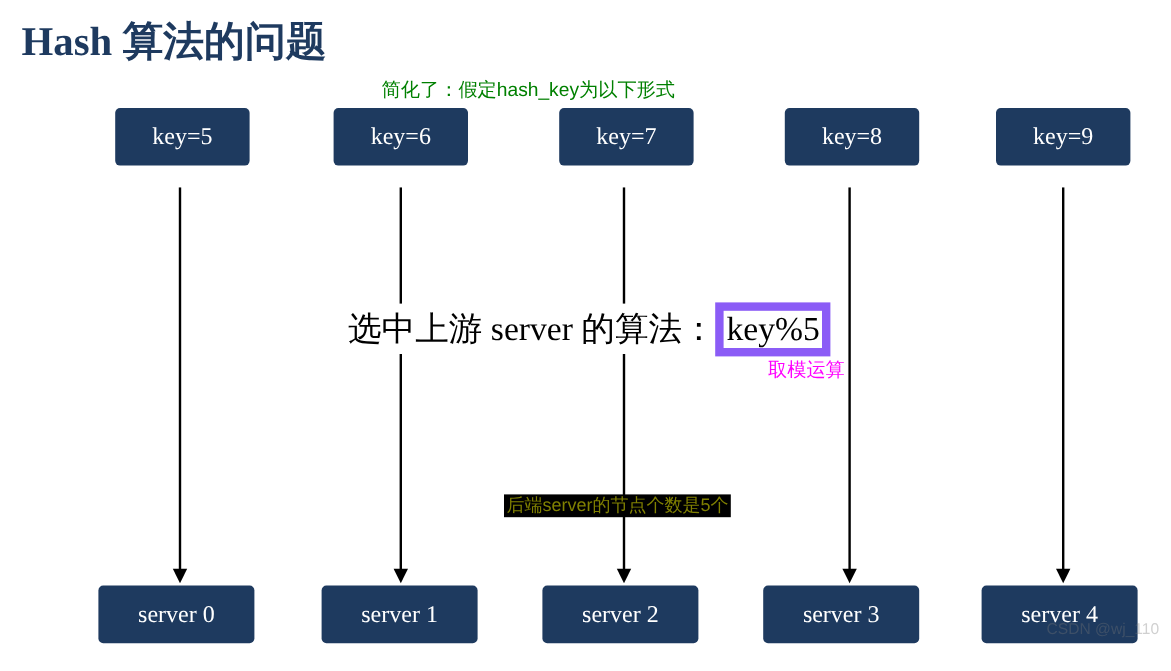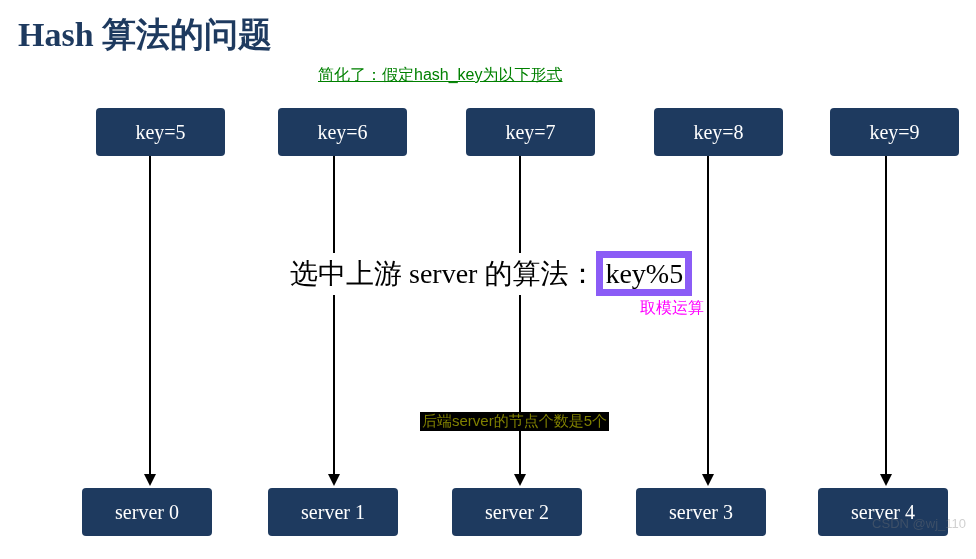--- a/index.html
+++ b/index.html
@@ -17,37 +17,36 @@
       left: 18px;
       font-size: 34px;
       font-weight: bold;
       color: #1e3a5f;
       font-family: "Times New Roman", "SimSun", serif;
     }
     .subtitle {
       position: absolute;
       font-size: 16px;
       color: #008000;
-      text-decoration: underline;
     }
     .box {
       position: absolute;
       background: #1e3a5f;
       color: #ffffff;
       font-size: 20px;
       display: flex;
       align-items: center;
       justify-content: center;
       border-radius: 4px;
       font-family: "Times New Roman", serif;
     }
     .key-box {
-      width: 129px;
+      width: 112px;
       height: 48px;
-      top: 108px;
+      top: 90px;
     }
     .server-box {
       width: 130px;
       height: 48px;
       top: 488px;
     }
     .arrow {
       position: absolute;
       pointer-events: none;
     }

